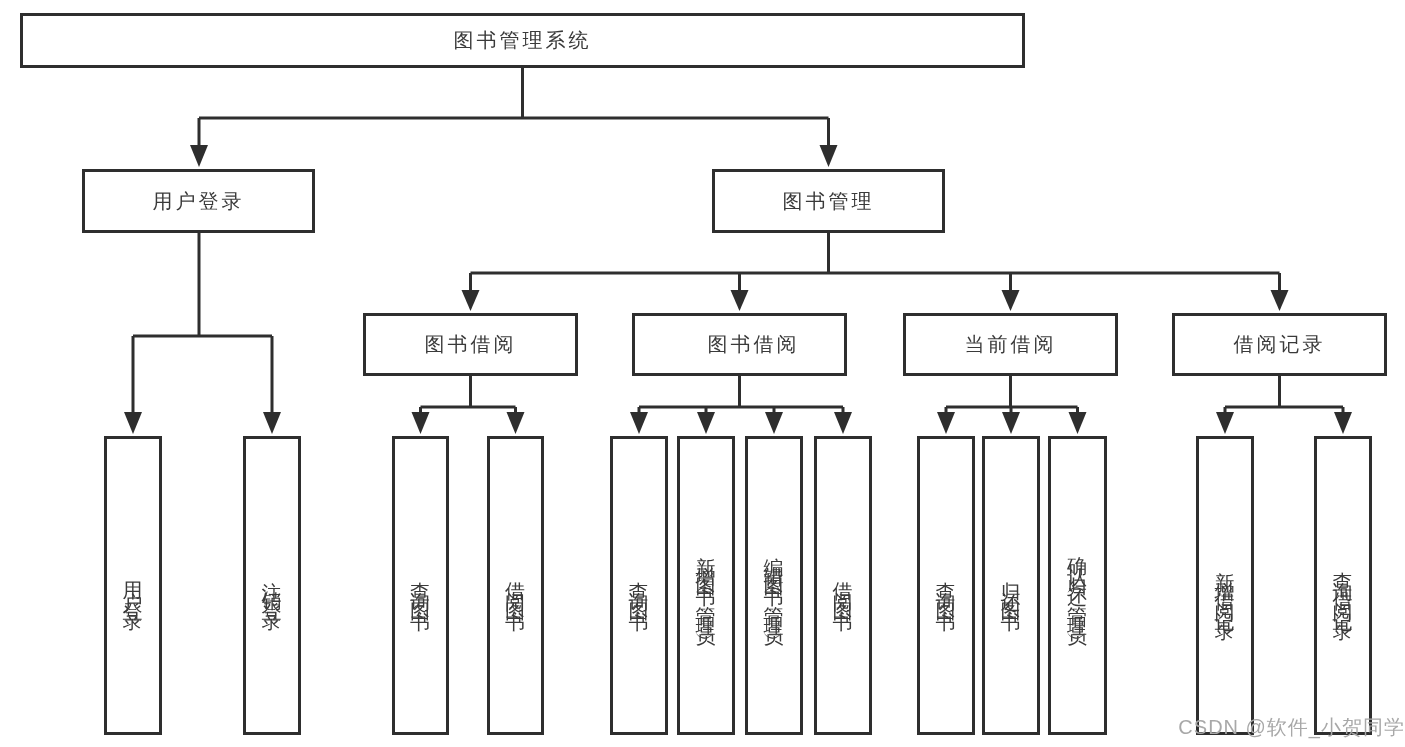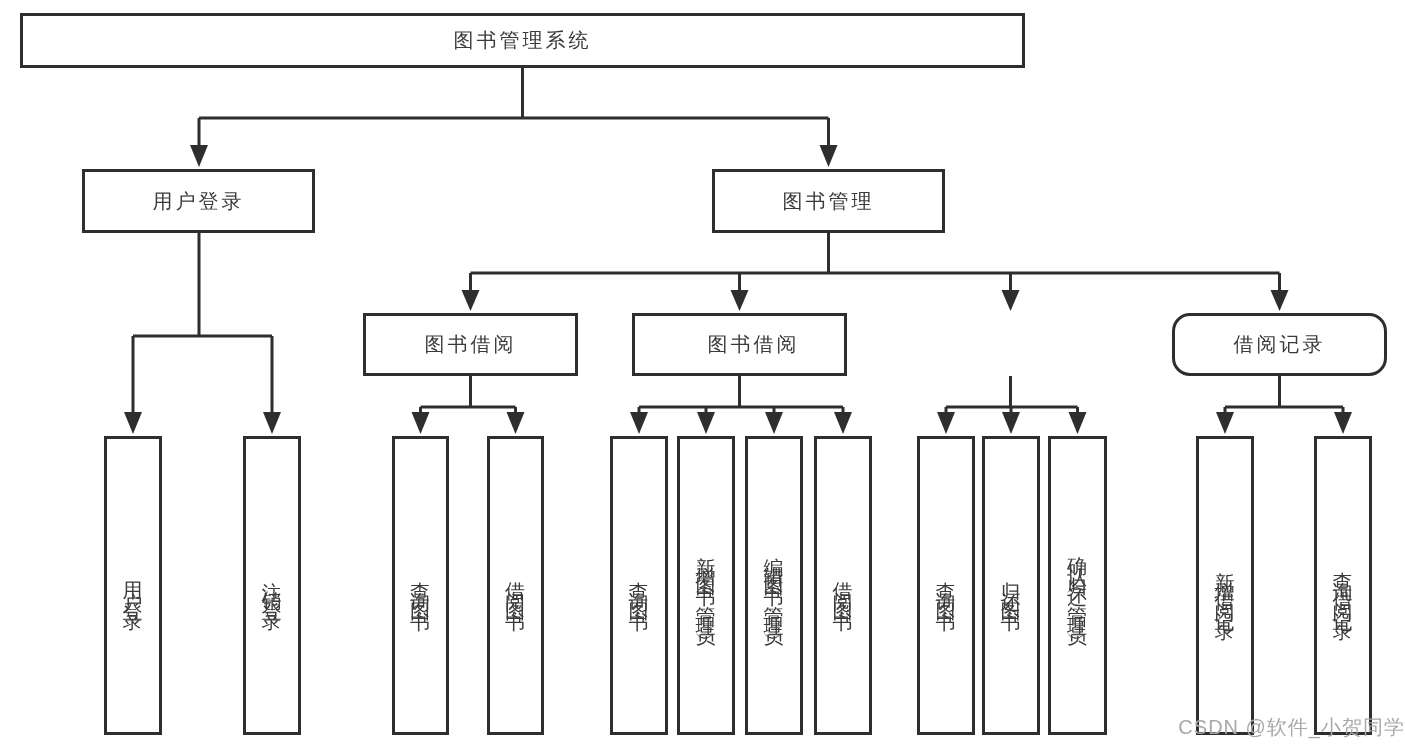--- a/index.html
+++ b/index.html
@@ -77,21 +77,24 @@
   <div class="box" style="left:712px;top:169px;width:233px;height:64px;">
     <span class="h">图书管理</span>
   </div>
 
   <div class="box" style="left:363px;top:313px;width:215px;height:63px;">
     <span class="h">图书借阅</span>
   </div>
   <div class="box" style="left:632px;top:313px;width:215px;height:63px;padding-left:28px;">
     <span class="h">图书借阅</span>
   </div>
-  <div class="box" style="left:1172px;top:313px;width:215px;height:63px;border-radius:18px;">
+  <div class="box" style="left:903px;top:313px;width:215px;height:63px;">
+    <span class="h">当前借阅</span>
+  </div>
+  <div class="box" style="left:1172px;top:313px;width:215px;height:63px;">
     <span class="h">借阅记录</span>
   </div>
 
   <div class="box" style="left:104px;top:436px;width:58px;height:299px;">
     <span class="vtxt">用户登录</span>
   </div>
   <div class="box" style="left:243px;top:436px;width:58px;height:299px;">
     <span class="vtxt">注销登录</span>
   </div>
 

